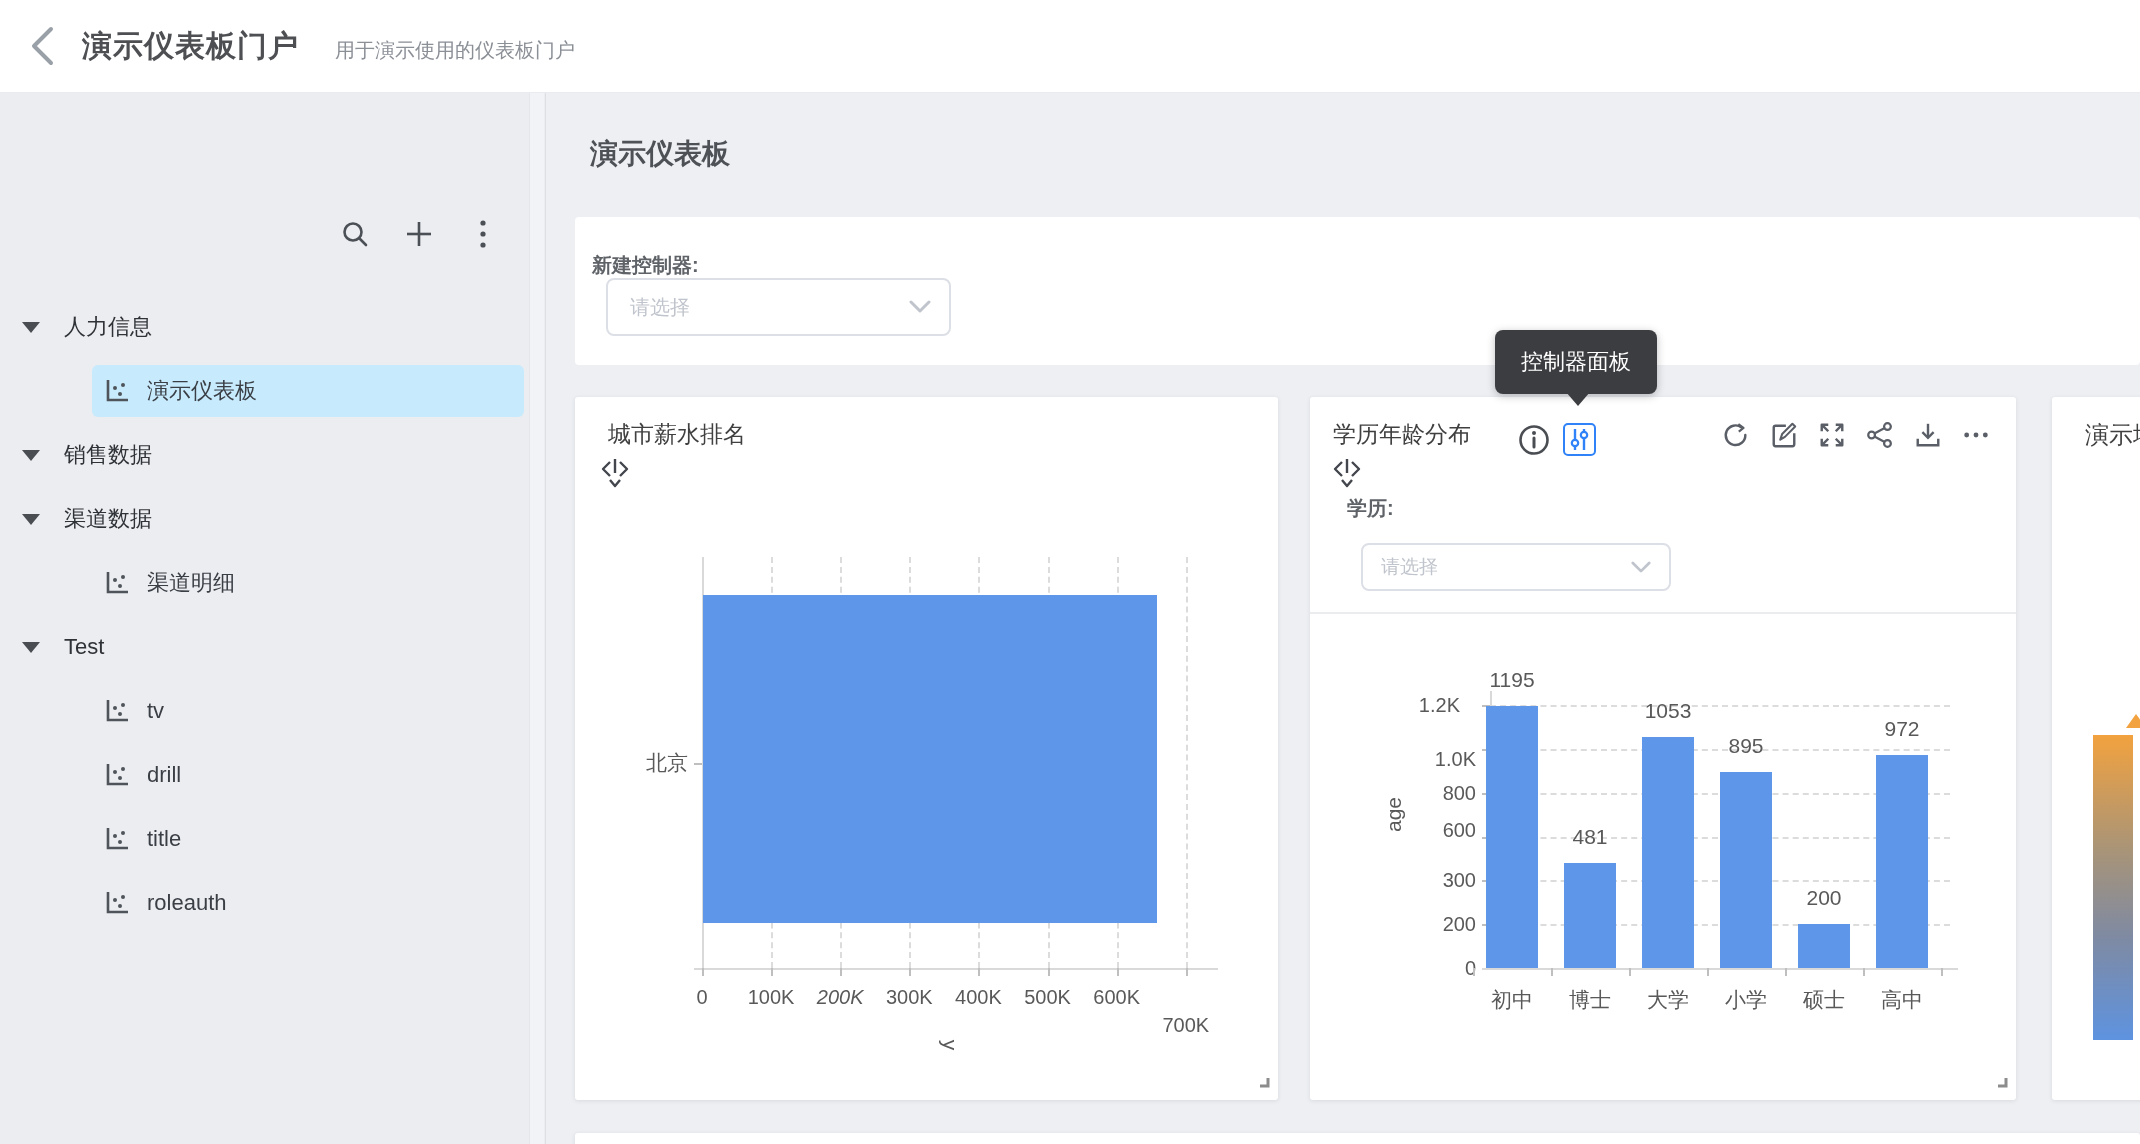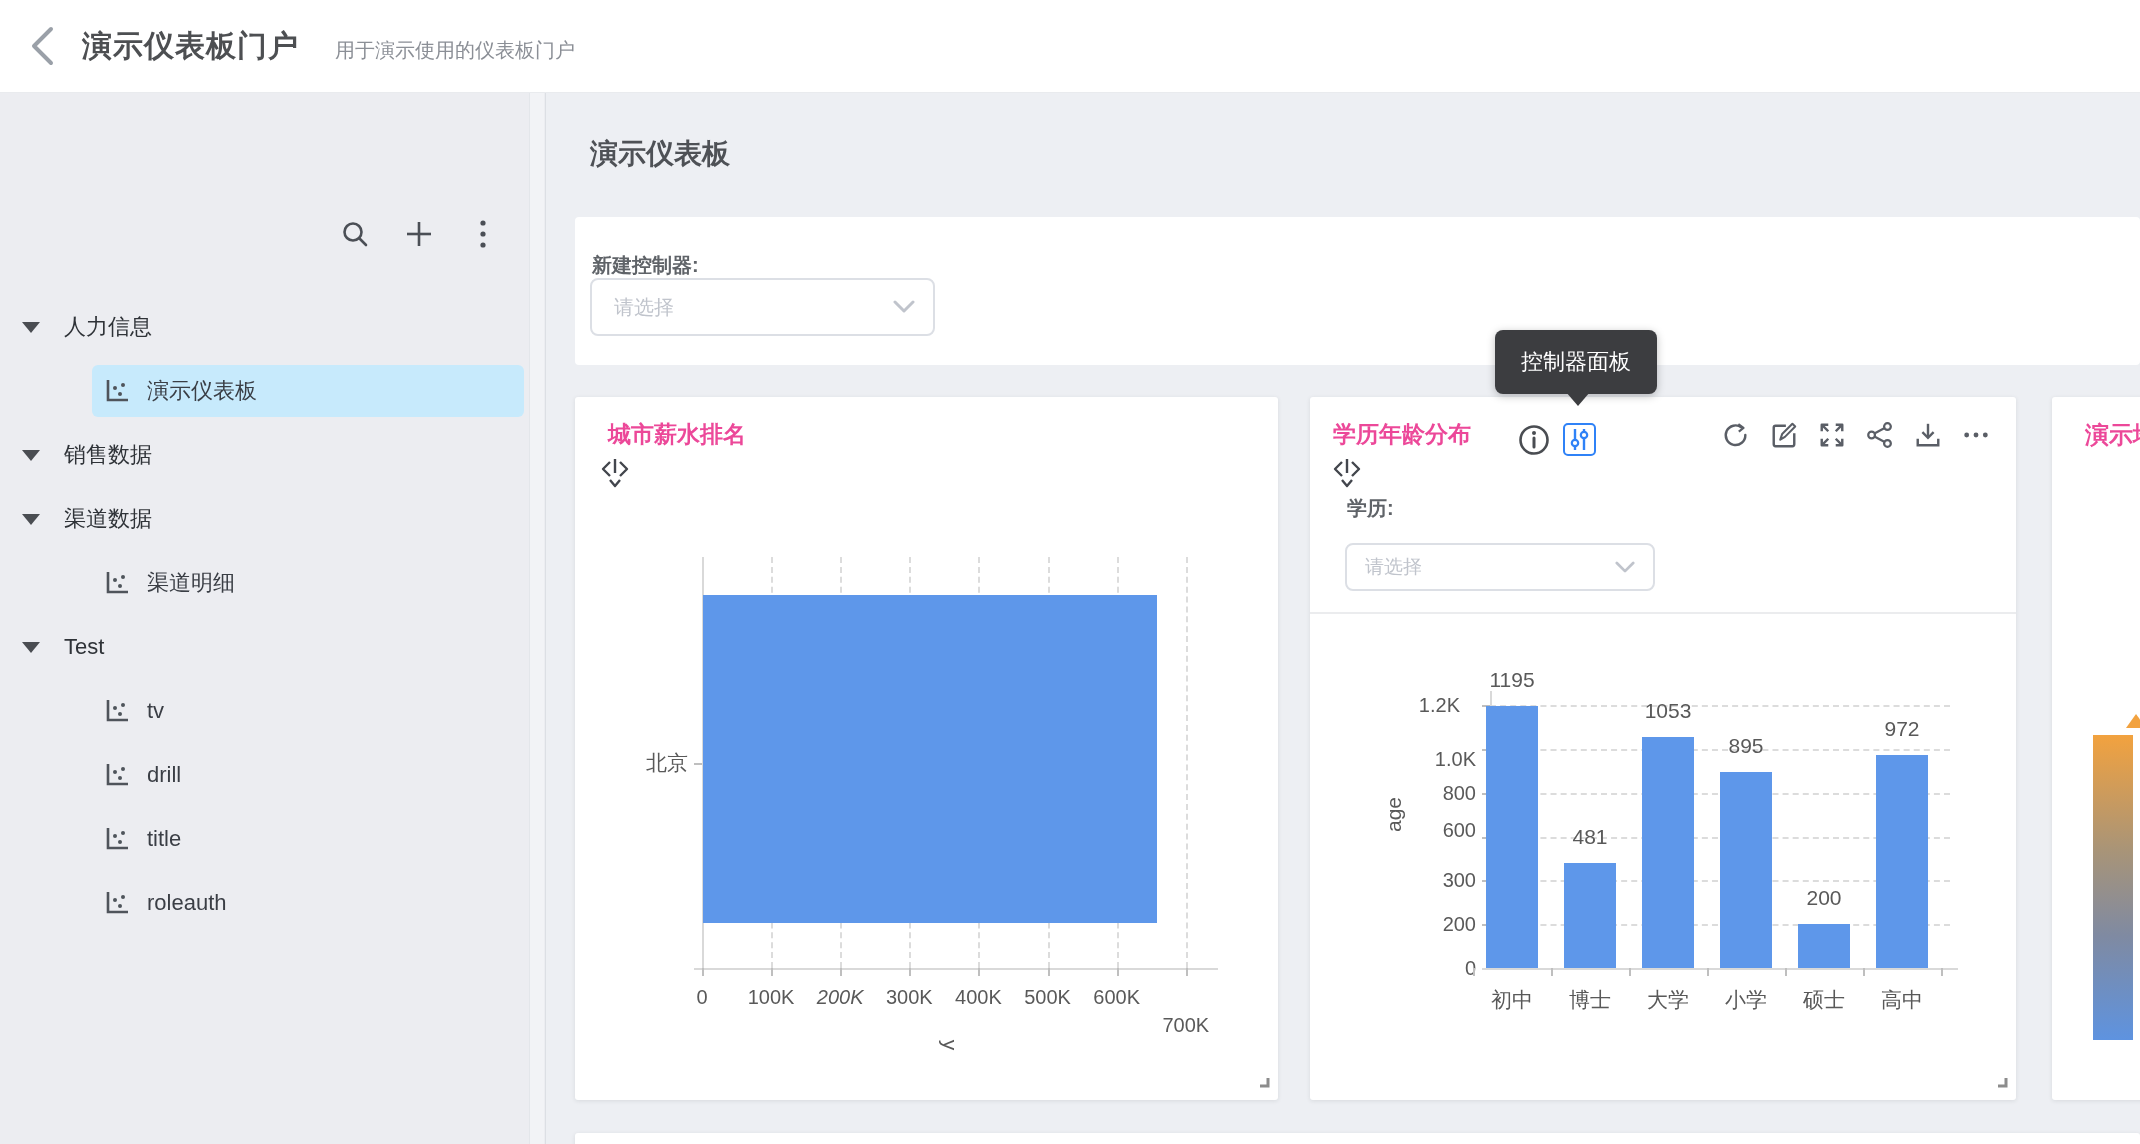--- a/index.html
+++ b/index.html
@@ -34,32 +34,32 @@
   .tree-row.leaf .hl{position:absolute;left:92px;top:6px;width:432px;height:52px;border-radius:6px;background:transparent;z-index:0;}
   .tree-row.leaf.selected .hl{background:#c7eafc;}
   .tree-row.leaf>*{position:relative;z-index:1;}
   
   #page-title{position:absolute;left:590px;top:135px;font-size:28px;font-weight:700;color:#4e5156;z-index:1;}
   #controller-band{position:absolute;left:575px;top:217px;width:1565px;height:148px;background:#ffffff;border-radius:4px;z-index:1;}
   .ctl-label{font-size:20px;font-weight:700;color:#5f6368;}
   #controller-band .ctl-label{position:absolute;left:17px;top:24px;margin-top:11px;}
   .select{
     position:absolute;background:#fff;border:2px solid #dcdfe5;border-radius:8px;
-    display:flex;align-items:center;justify-content:space-between;box-sizing:border-box;cursor:pointer;
+    display:flex;align-items:center;justify-content:space-between;box-sizing:border-box;cursor:pointer;margin-left:16px;
   }
   .select .ph{color:#c0c4cc;font-size:20px;padding-left:22px;}
   .select .chev{color:#c0c4cc;margin-right:18px;display:flex;}
   #controller-band .select{left:15px;top:61px;width:345px;height:58px;}
   
   .card{position:absolute;background:#ffffff;border-radius:3px;box-shadow:0 1px 4px rgba(31,35,41,.10);z-index:1;}
   #card-salary{left:575px;top:397px;width:703px;height:703px;}
   #card-edu{left:1310px;top:397px;width:706px;height:703px;}
   #card-map{left:2052px;top:397px;width:300px;height:703px;}
   #card-bottom{left:575px;top:1133px;width:1565px;height:40px;}
-  .card-title{position:absolute;font-size:23px;font-weight:700;color:#ec4899;}
+  .card-title{position:absolute;font-size:23px;font-weight:400;color:#404040;}
   .drill-ic{position:absolute;color:#43464d;}
   .resize-handle{position:absolute;right:8px;bottom:8px;color:#8c8c8c;cursor:nwse-resize;}
   
   .axisline{position:absolute;background:#d9d9d9;}
   .grid-v{position:absolute;border-left:2px dashed #dcdcdc;width:0;}
   .grid-h{position:absolute;border-top:2px dashed #dcdcdc;height:0;}
   .tick{position:absolute;background:#bfbfbf;}
   .tick-label{position:absolute;font-size:20px;color:#595959;transform:translateX(-50%);white-space:nowrap;}
   .ytick-label{position:absolute;font-size:20px;color:#595959;transform:translate(-100%,-50%);white-space:nowrap;}
   .bar{position:absolute;background:#5e97ea;}

